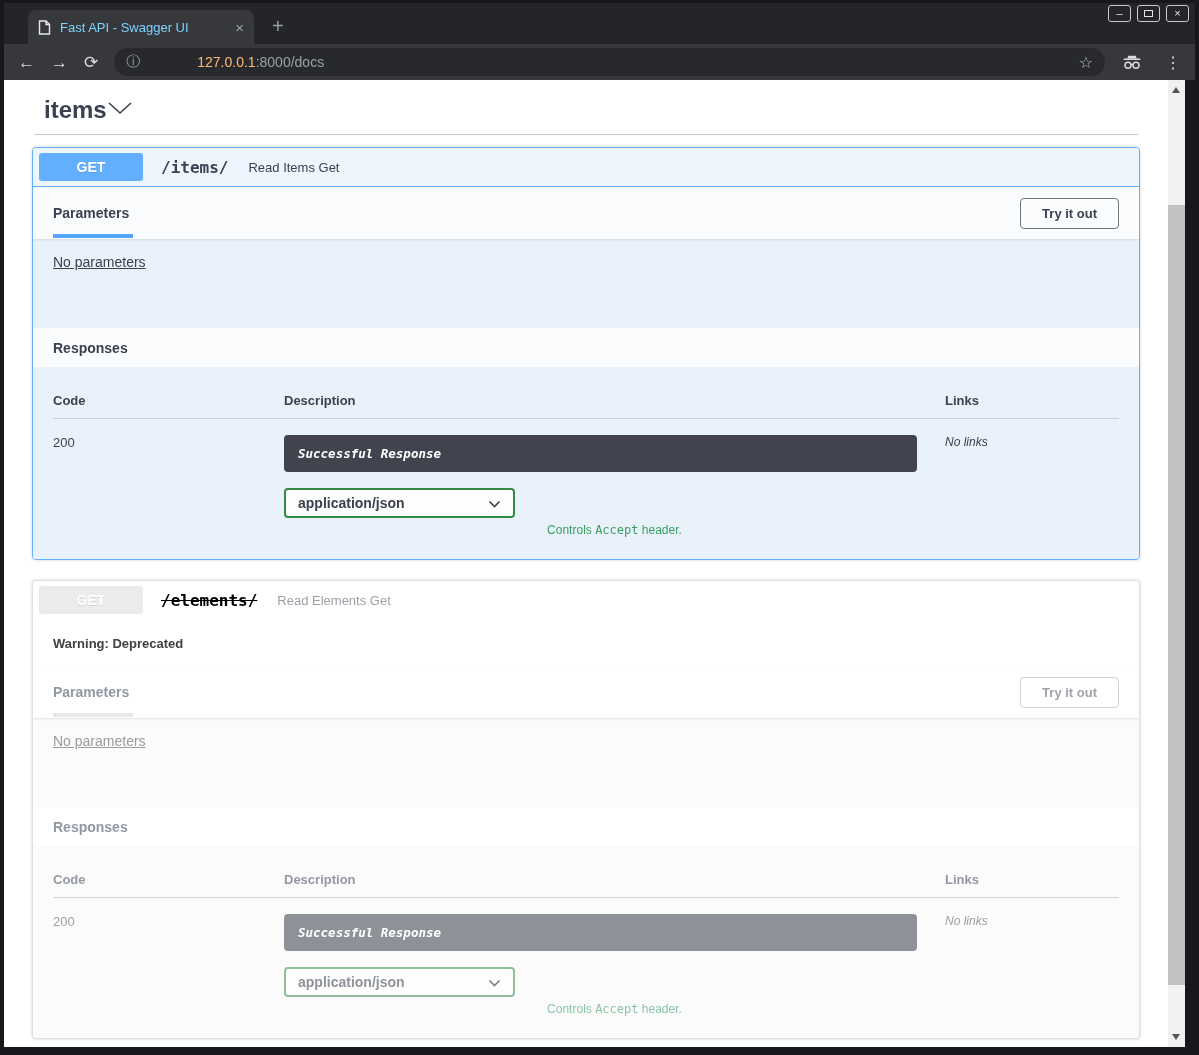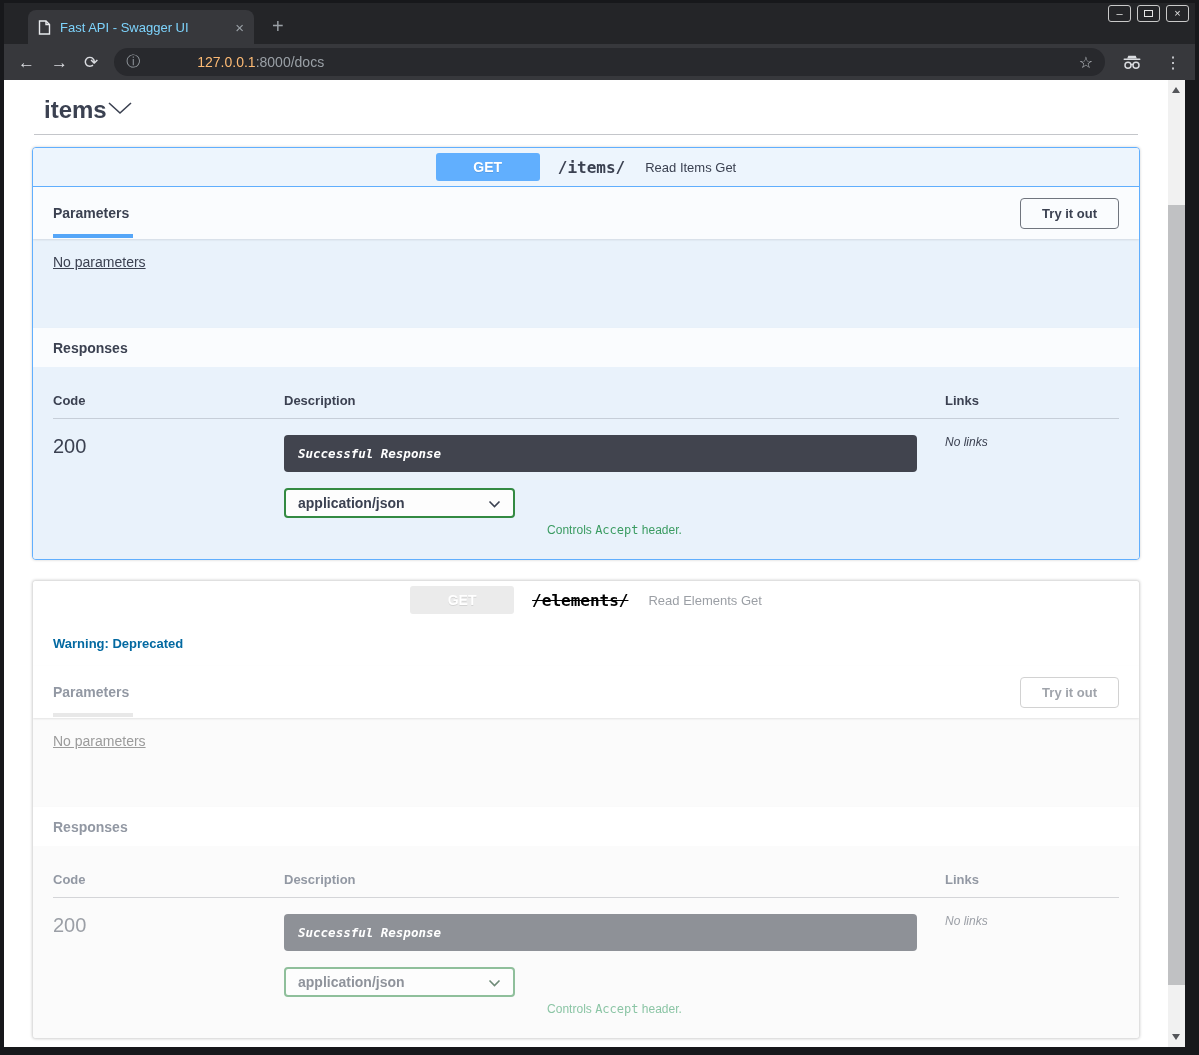--- a/index.html
+++ b/index.html
@@ -55,35 +55,35 @@
   .tag-row { display:flex; align-items:center; 
              padding:6px 12px 10px 12px; }
   .tag-title { font-size:24px; font-weight:bold; color:#3b4151; }
   .tag-divider { border-bottom:1px solid rgba(59,65,81,.3); margin:0 2px 12px 2px; }
 
   
   .opblock { border-radius:4px; box-shadow:0 0 3px rgba(0,0,0,.19); margin-bottom:20px; overflow:hidden; }
   .op-get  { border:1px solid #61affe; background:#e9f2fb; }
   .op-dep  { border:1px solid #e0e0e0; background:#fbfbfb; }
 
-  .summary { display:flex; align-items:center; padding:5px 6px; gap:10px;justify-content:center; }
+  .summary { display:flex; align-items:center; padding:5px 6px; gap:10px; }
   .op-get .summary { background:#edf5fd; border-bottom:1px solid #61affe; }
   .op-dep .summary { background:#ffffff; }
   .method { width:104px; text-align:center; padding:6px 0; border-radius:3px;
             font-weight:bold; font-size:14px; color:#fff; text-shadow:0 1px 0 rgba(0,0,0,.1); }
   .op-get .method { background:#61affe; }
   .op-dep .method { background:#ebebeb; }
   .path { font-family:"DejaVu Sans Mono", monospace; font-weight:bold; font-size:16px;
           color:#3b4151; padding:0 10px 0 8px; }
   .op-dep .path { color:#000000; text-decoration:line-through; }
   .op-summary-desc { font-size:13px; color:#3b4151; }
   .op-dep .op-summary-desc { color:#9b9fa5; }
 
   .warning-row { padding:15px 20px 14px 20px; background:#fff; }
-  .warning-text { font-size:13px; font-weight:bold; color:#0369a1; }
+  .warning-text { font-size:13px; font-weight:bold; color:#404040; }
 
   .sect-header { height:52px; display:flex; align-items:center; justify-content:space-between;
                  padding:0 20px; position:relative; box-shadow:0 1px 2px rgba(0,0,0,.1); }
   .op-get .sect-header { background:#fafcfe; }
   .op-dep .sect-header { background:#ffffff; }
   .sect-label { font-size:14px; font-weight:bold; color:#3b4151; }
   .op-dep .sect-label { color:#9298a3; }
   .tab-underline { position:absolute; left:20px; bottom:1px; width:80px; height:4px; }
   .op-get .tab-underline { background:#55a6f8; }
   .op-dep .tab-underline { background:#e8e8e8; }
@@ -104,21 +104,21 @@
 
   .resp-body { padding:14px 20px 22px 20px; }
   .op-get .resp-body { background:#e9f2fb; }
   .op-dep .resp-body { background:#fbfbfb; }
 
   .resp-grid { display:grid; grid-template-columns:231px 661px 1fr; }
   .resp-head { padding:12px 0 10px 0; border-bottom:1px solid rgba(59,65,81,.2); }
   .resp-head .cell { font-size:13px; font-weight:bold; color:#3b4151; }
   .op-dep .resp-head .cell { color:#9298a3; }
   .resp-row { padding-top:16px; }
-  .resp-code { font-size:20px; color:#3b4151; }
+  .resp-code { font-size:13px; color:#3b4151; }
   .op-dep .resp-code { color:#9b9fa6; }
   .no-links { font-size:12px; font-style:italic; color:#3b4151; }
   .op-dep .no-links { color:#9b9fa6; }
 
   .resp-desc-box { width:633px; border-radius:4px; padding:11px 14px;
                    font-family:"DejaVu Sans Mono", monospace; font-style:italic;
                    font-weight:bold; font-size:12.5px; color:#ffffff; }
   .op-get .resp-desc-box { background:#41444e; }
   .op-dep .resp-desc-box { background:#8e9197; }
 

